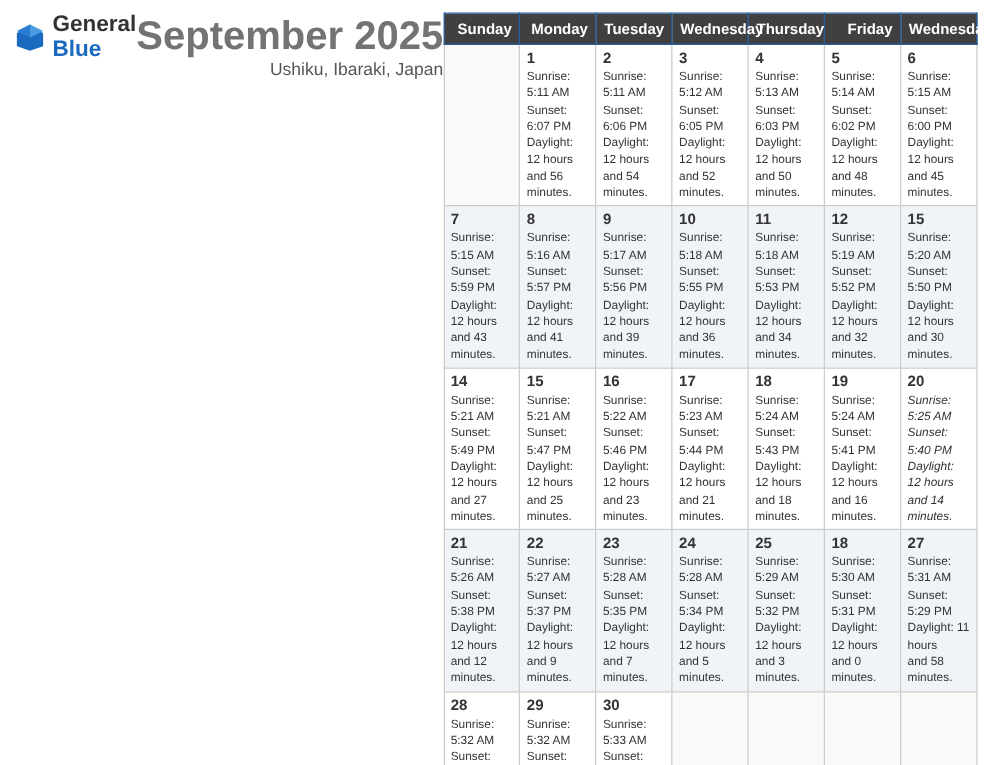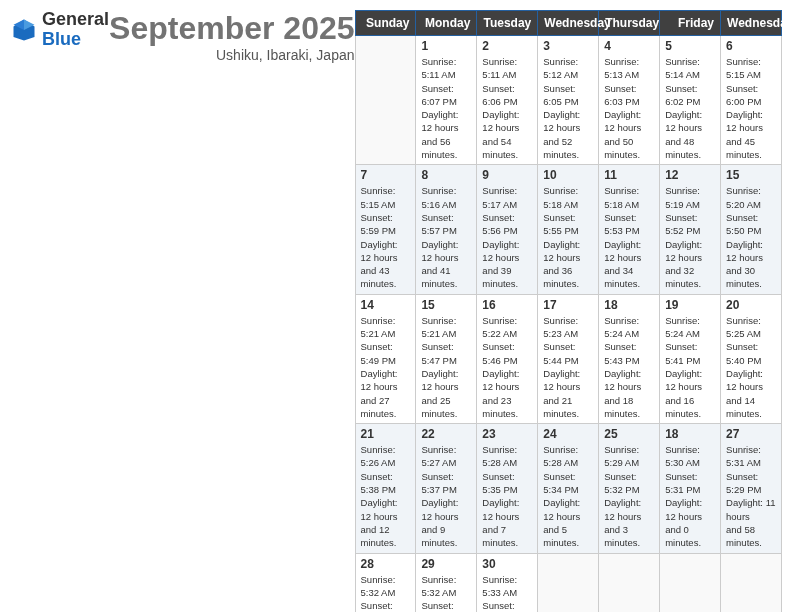--- a/index.html
+++ b/index.html
@@ -259,21 +259,21 @@
           </td>
           <td>
             <div class="day-num">19</div>
             <div class="day-info" style="white-space: pre-line;">Sunrise: 5:24 AM
 Sunset: 5:41 PM
 Daylight: 12 hours
 and 16 minutes.</div>
           </td>
           <td>
             <div class="day-num">20</div>
-            <div class="day-info" style="white-space: pre-line;">Sunrise: 5:25 AM
+            <div class="day-info" style="white-space: pre-line; font-style: italic;">Sunrise: 5:25 AM
 Sunset: 5:40 PM
 Daylight: 12 hours
 and 14 minutes.</div>
           </td>
         </tr>
         <tr class="row-shaded">
           <td>
             <div class="day-num">21</div>
             <div class="day-info" style="white-space: pre-line;">Sunrise: 5:26 AM
 Sunset: 5:38 PM

